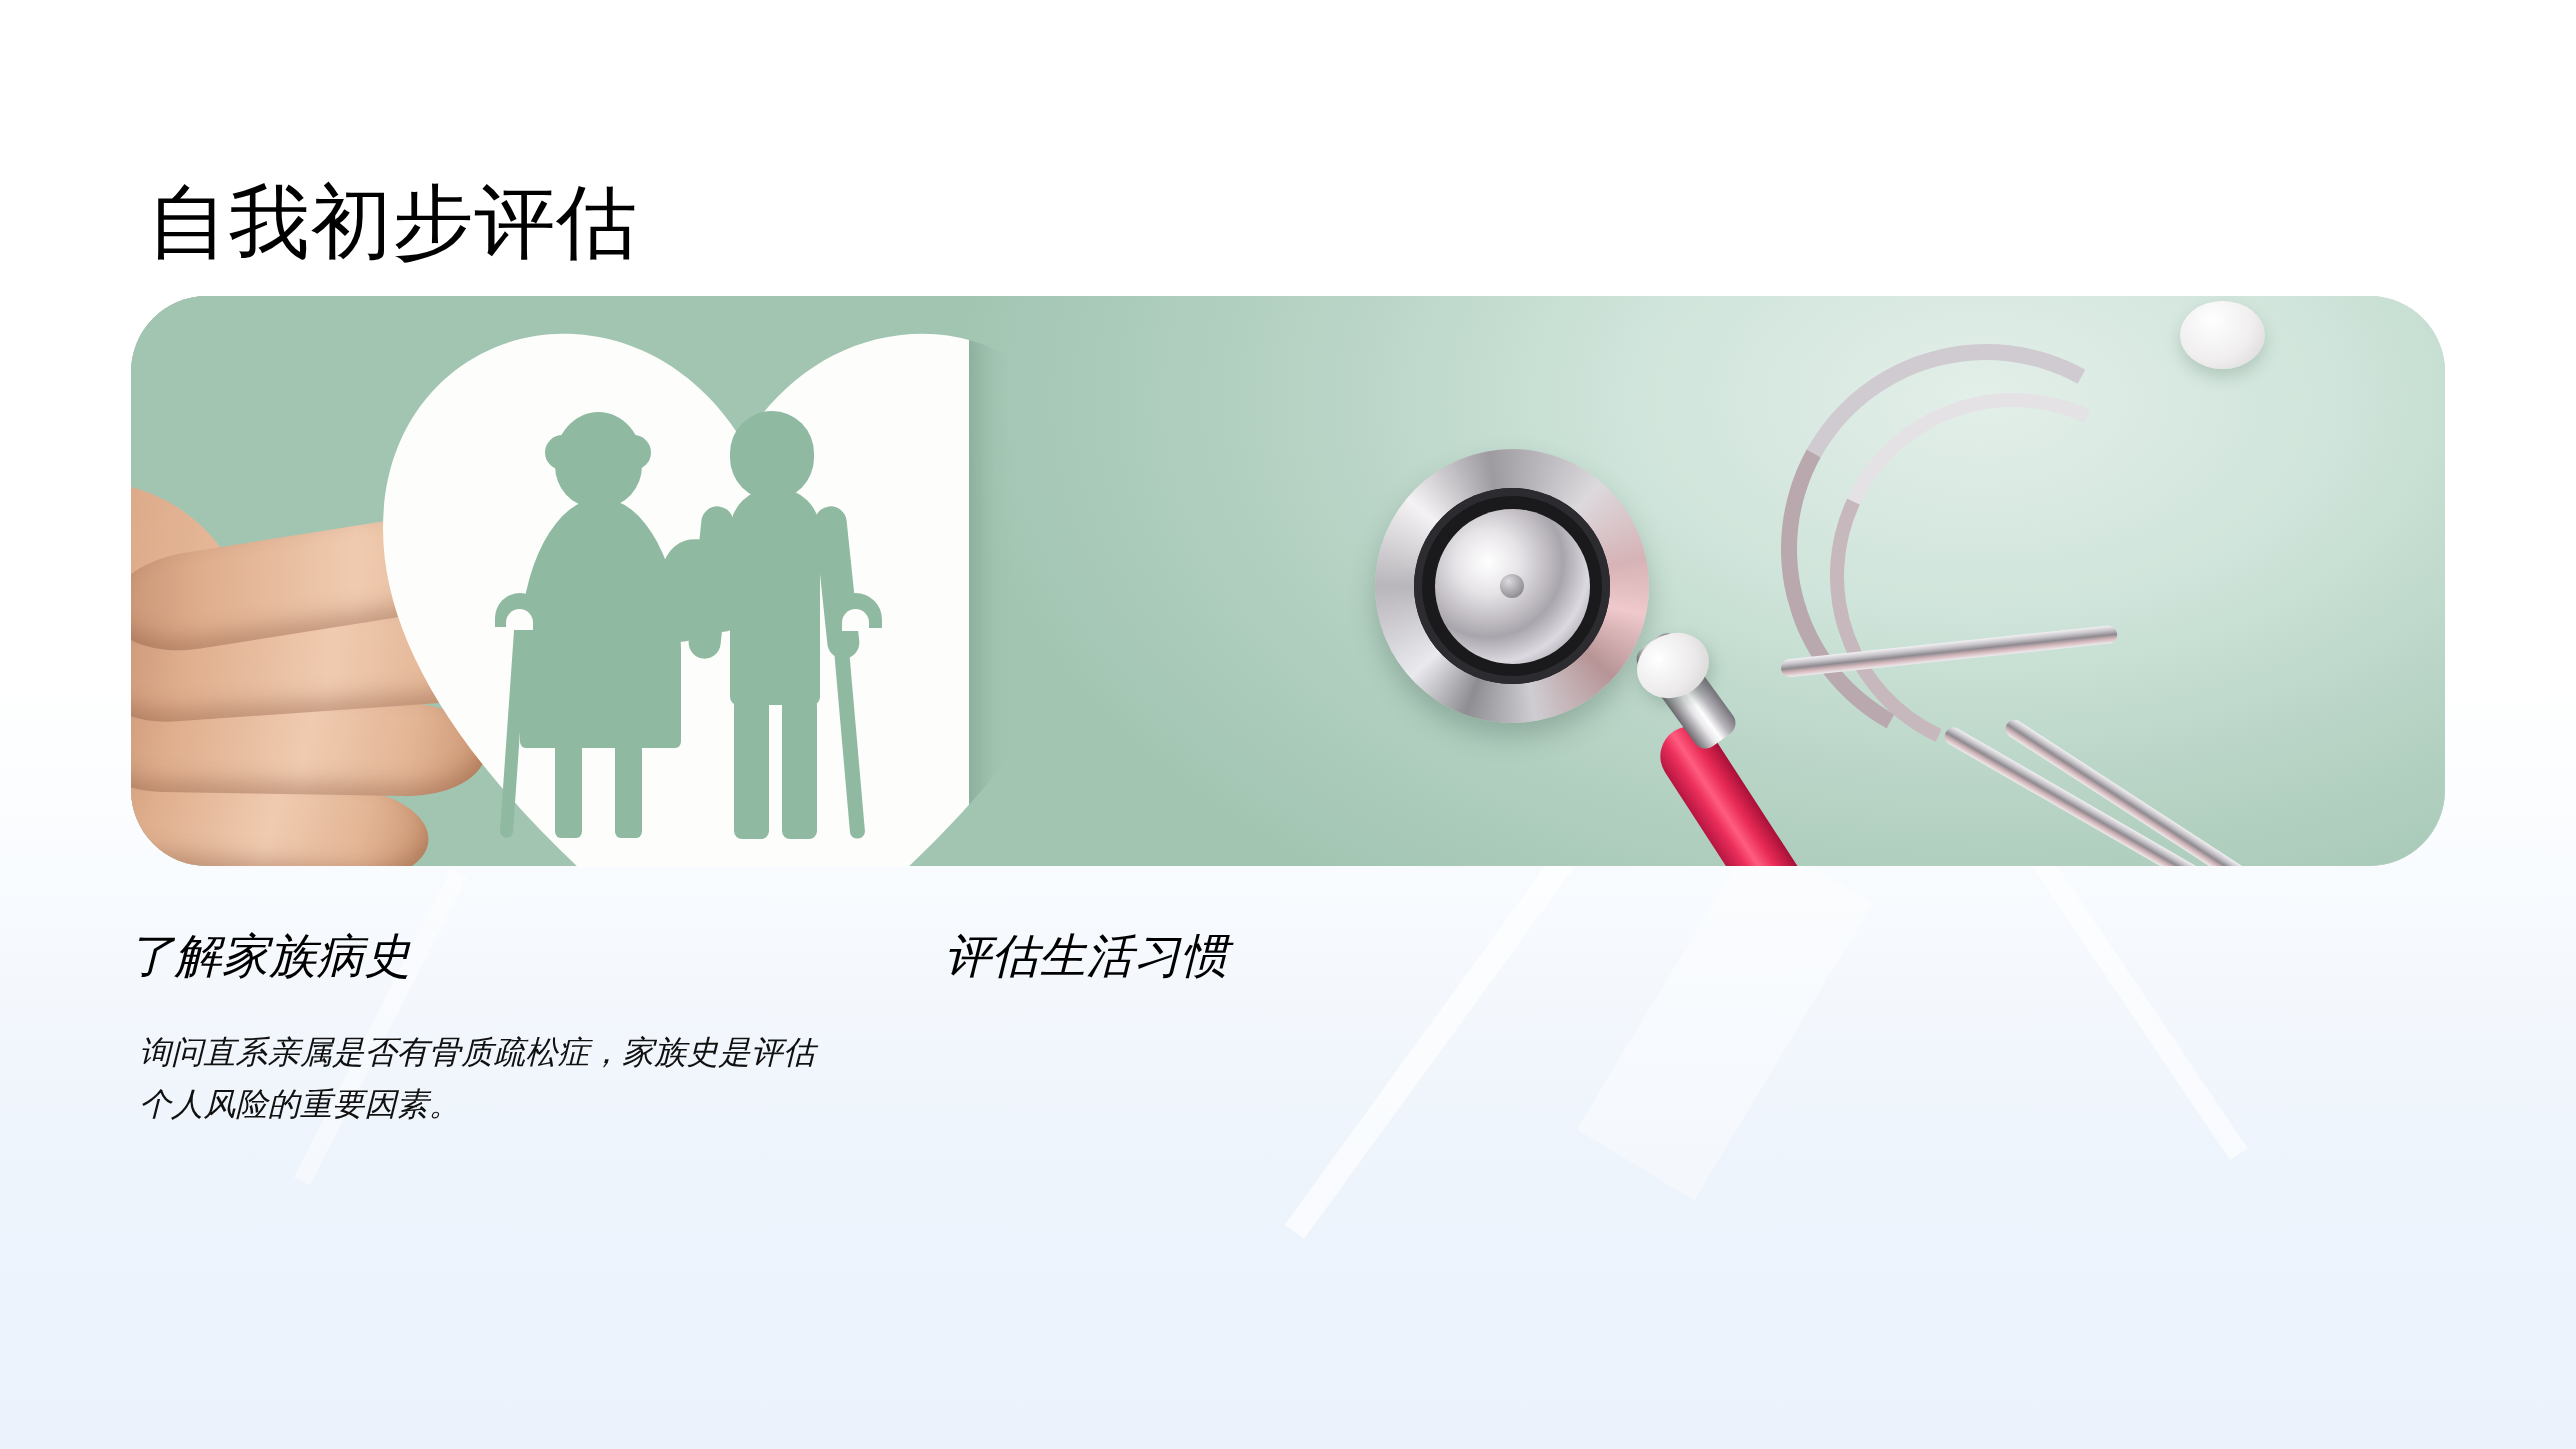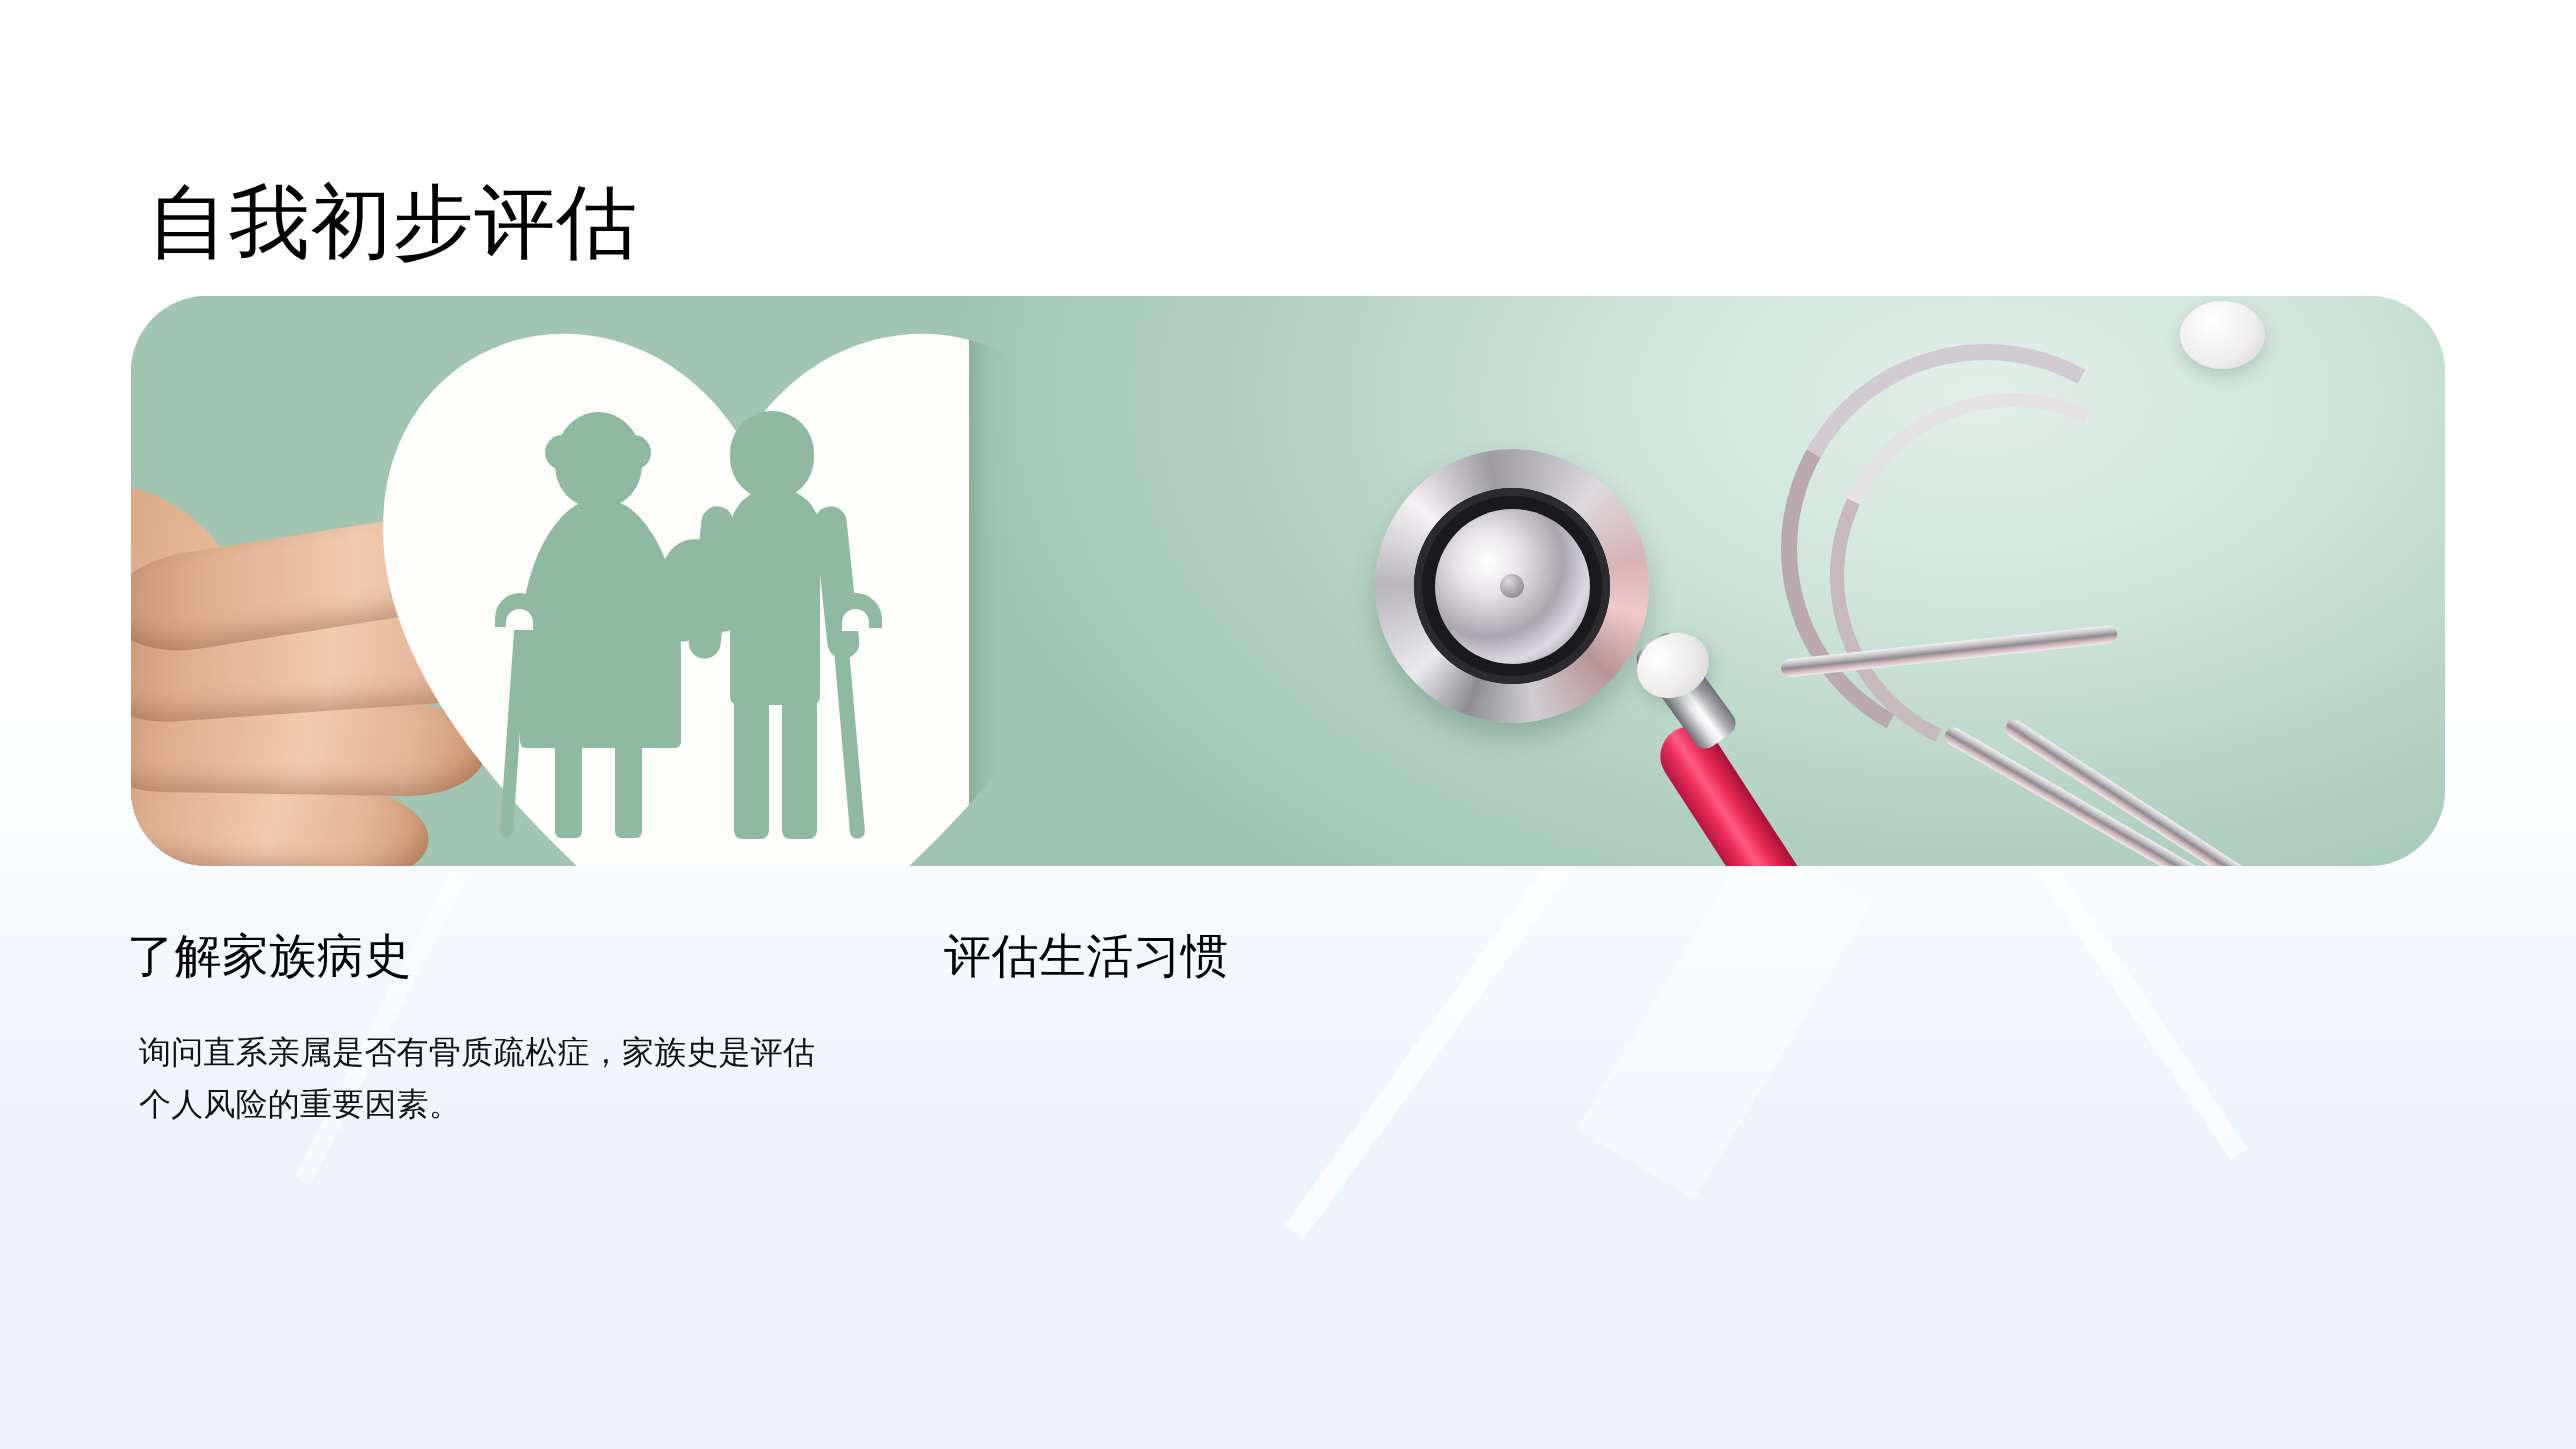--- a/index.html
+++ b/index.html
@@ -289,20 +289,21 @@
   .cols {
     position: absolute;
     left: 0;
     top: 927px;
     width: 2576px;
   }
   .col {
     position: absolute;
     top: 0;
     width: 725px;
+    font-style: italic;
   }
   .col-1 { left: 127px; }
   .col-2 { left: 944px; }
   .col-3 { left: 1757px; }
 
   .col-heading {
     font-size: 47px;
     line-height: 1.24;
     color: #000000;
     font-weight: 400;

